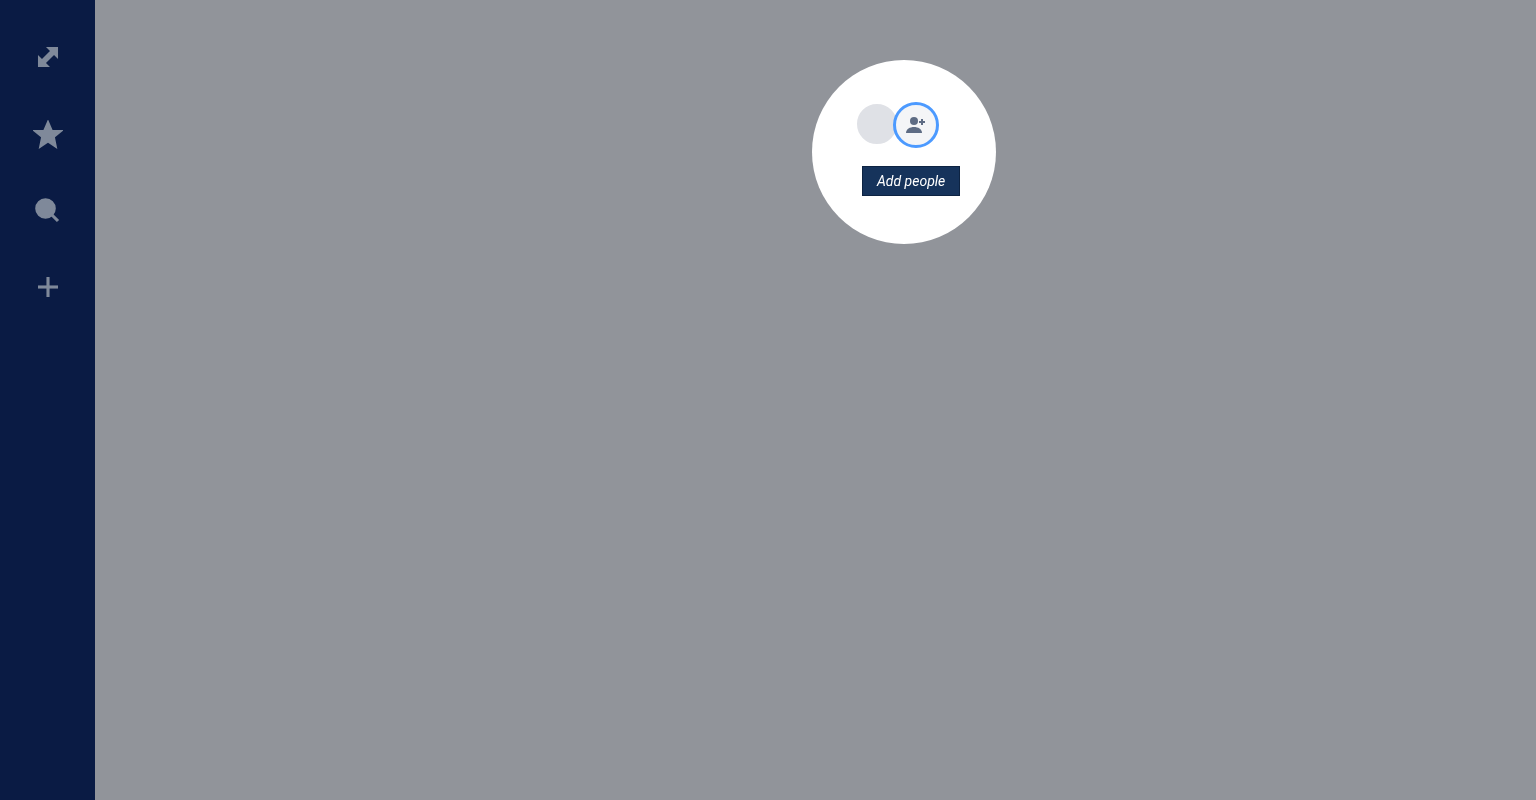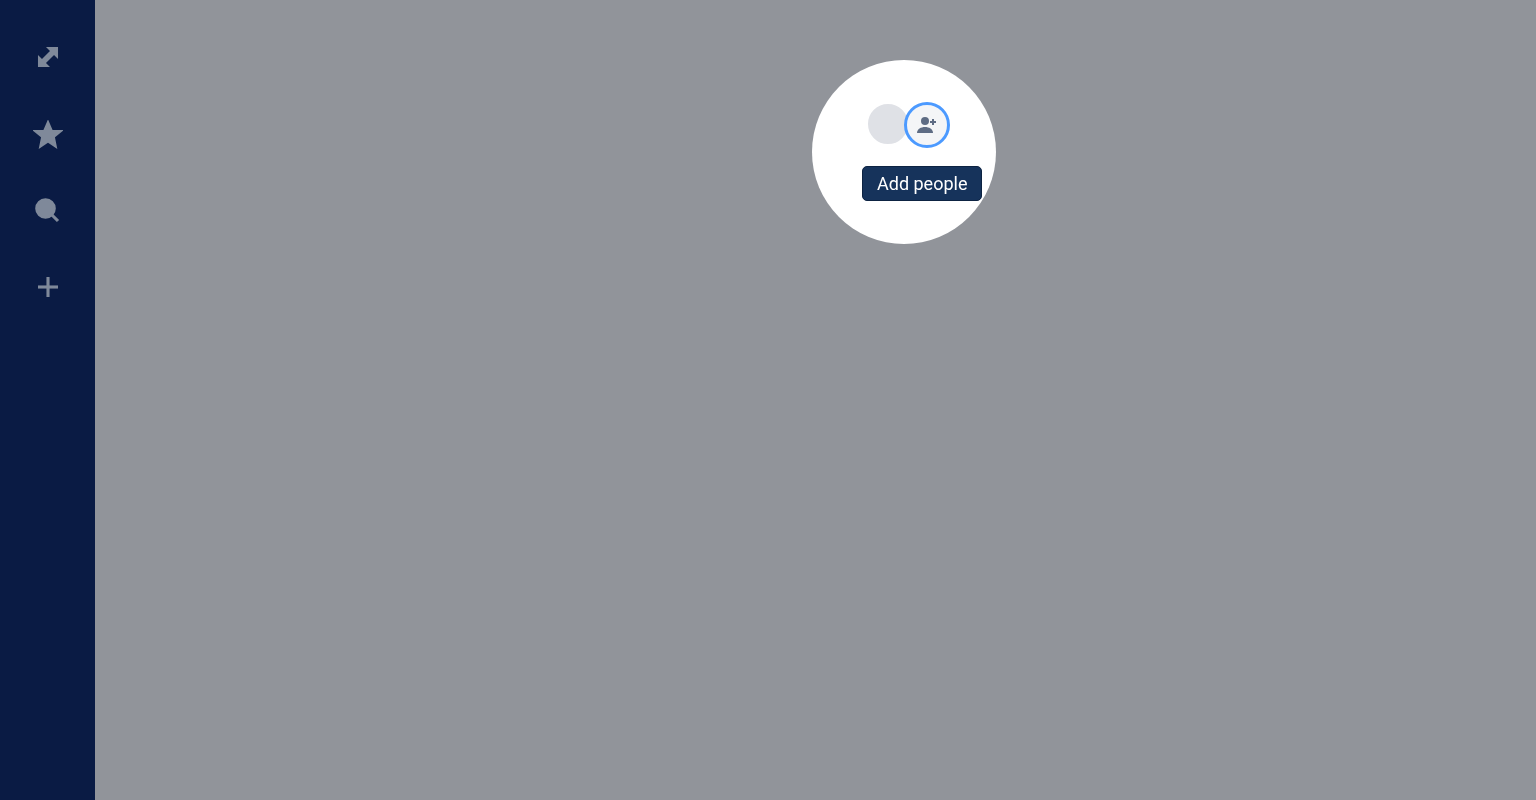--- a/index.html
+++ b/index.html
@@ -39,22 +39,23 @@
   }
   .spotlight-content {
     position: absolute;
     top: 102px; left: 862px;
     z-index: 6;
     display: flex; flex-direction: column; align-items: center; gap: 18px;
   }
   .spotlight-content .avatars-spot { display:flex; }
   .tooltip-badge {
     background: #16335b; color: white; padding: 6px 14px;
-    border-radius: 5px; font-size: 18px;
+    border-radius: 0; font-size: 14px;
     border:1px solid #0d2342;
+    font-style:italic;
   }
   .root-wrap { position: relative; width:1536px; height:800px;}
 </style>
 </head>
 <body>
 
 <div class="root-wrap">
 
   <div class="rail">
     <span>

